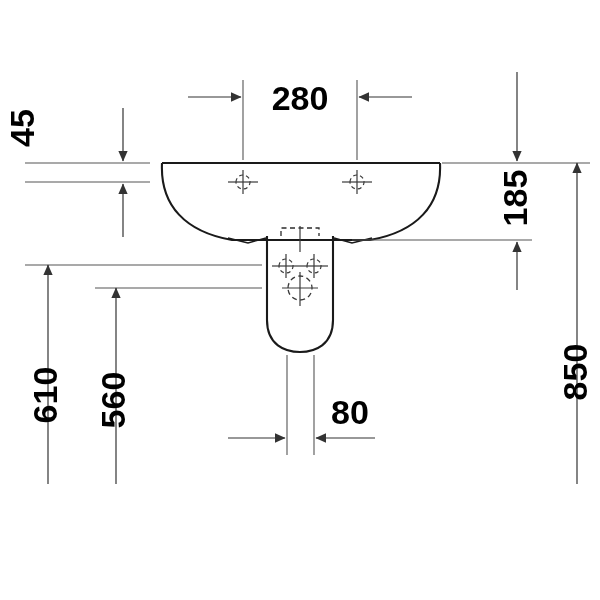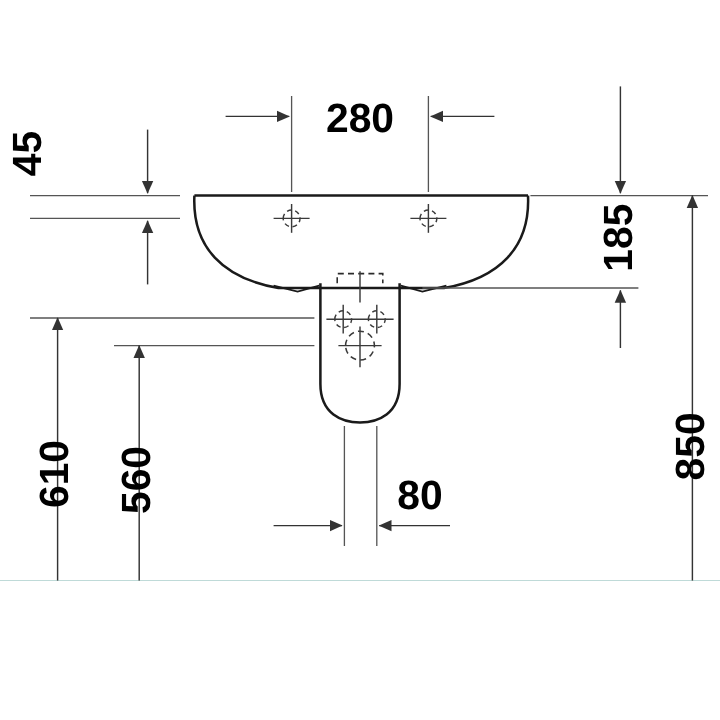--- a/index.html
+++ b/index.html
@@ -8,21 +8,21 @@
     padding: 0;
     background: #ffffff;
   }
   body {
     font-family: "Liberation Sans", sans-serif;
   }
   #drawing-root {
     position: relative;
     width: 600px;
     height: 484px;
-    background: #0f766e;
+    background: #f9a8d4;
     overflow: hidden;
   }
   #drawing-svg {
     display: block;
     width: 600px;
     height: 600px;
   }
   .dim-text {
     font-family: "Liberation Sans", sans-serif;
     font-weight: bold;

